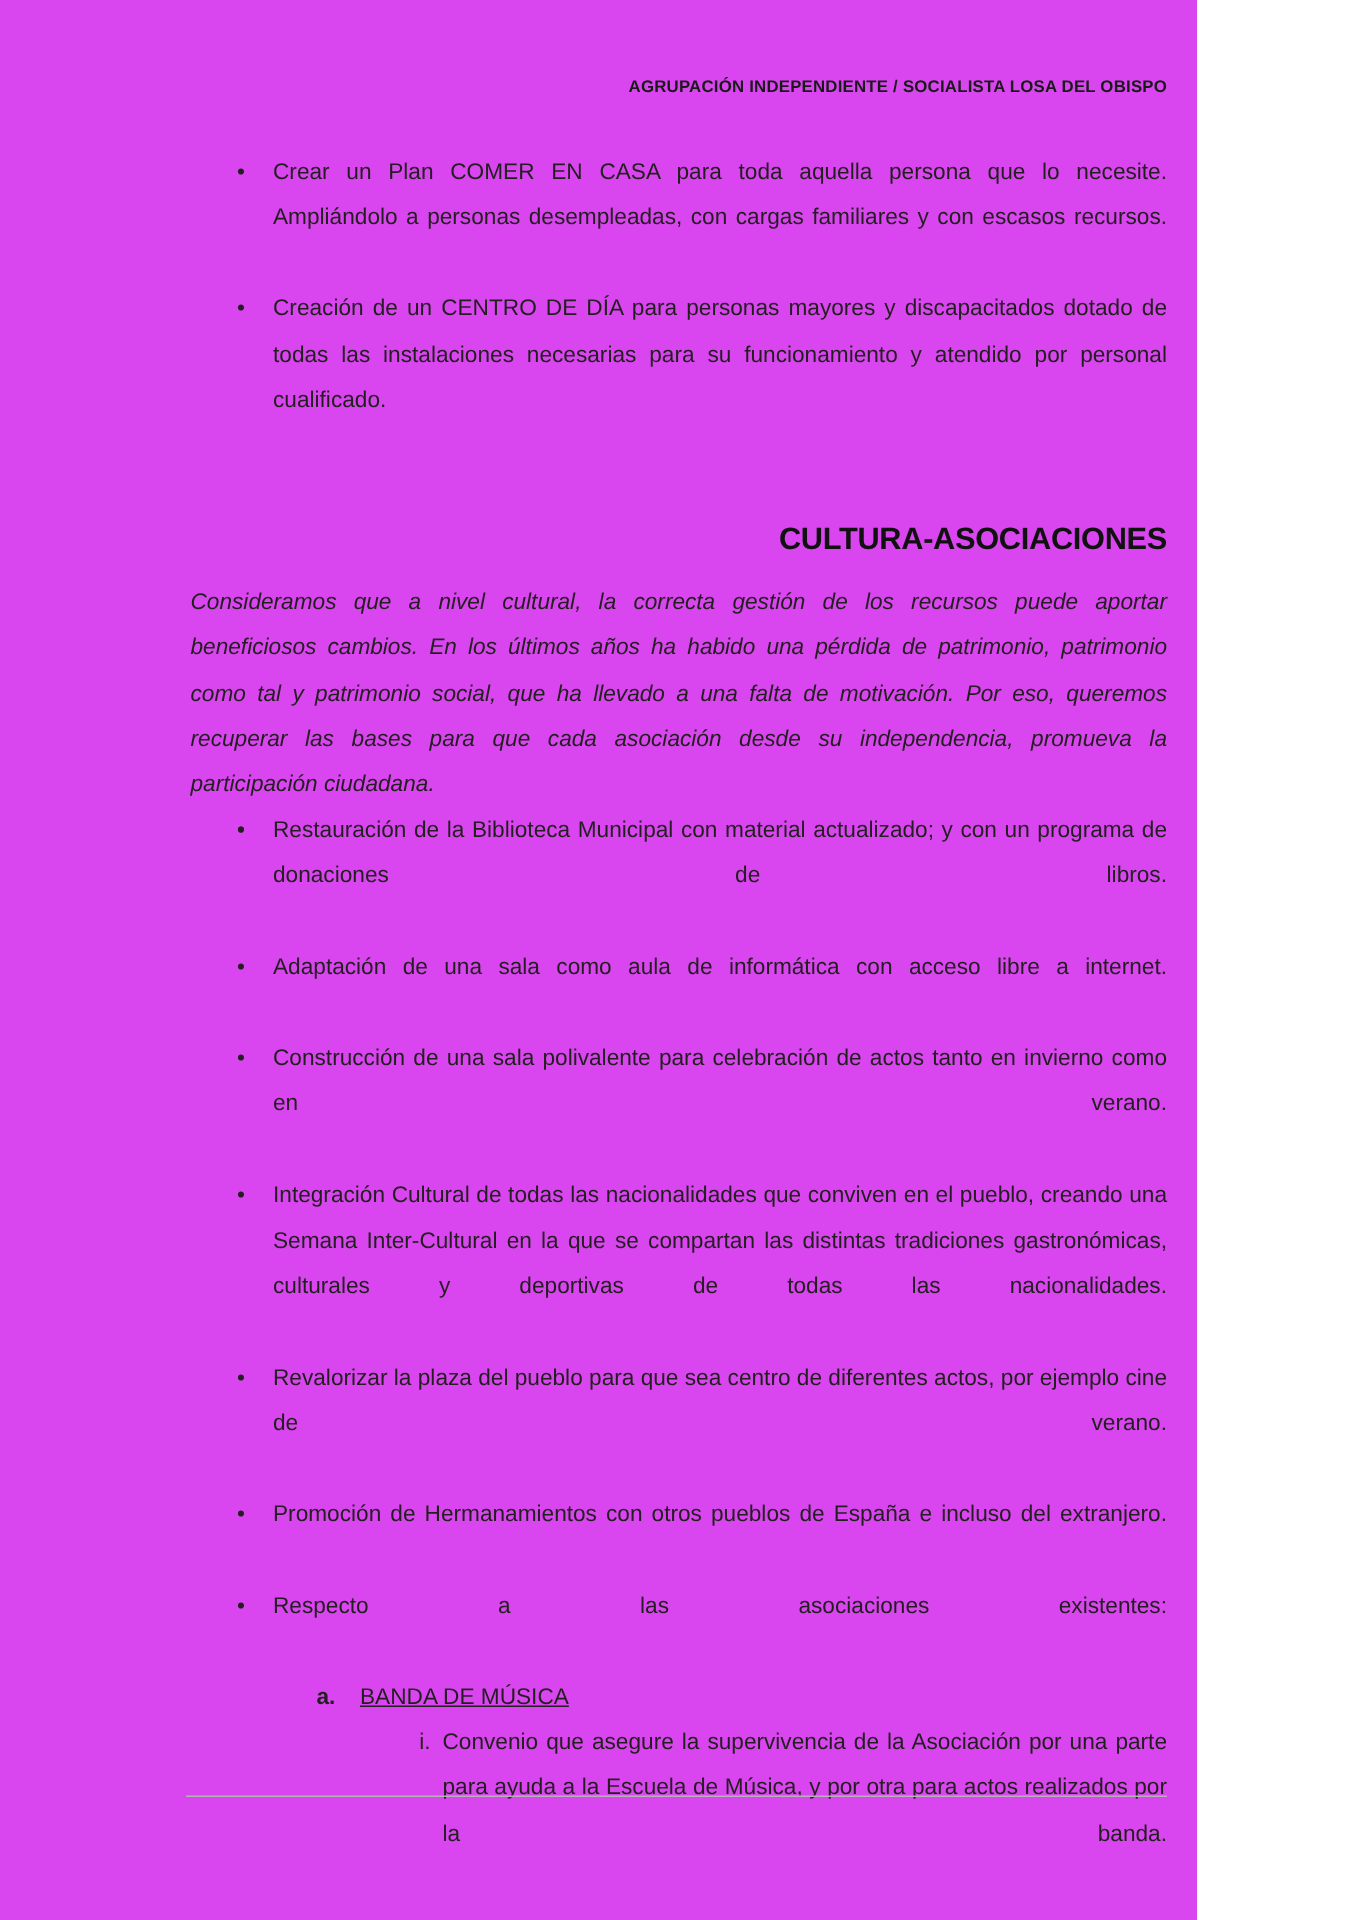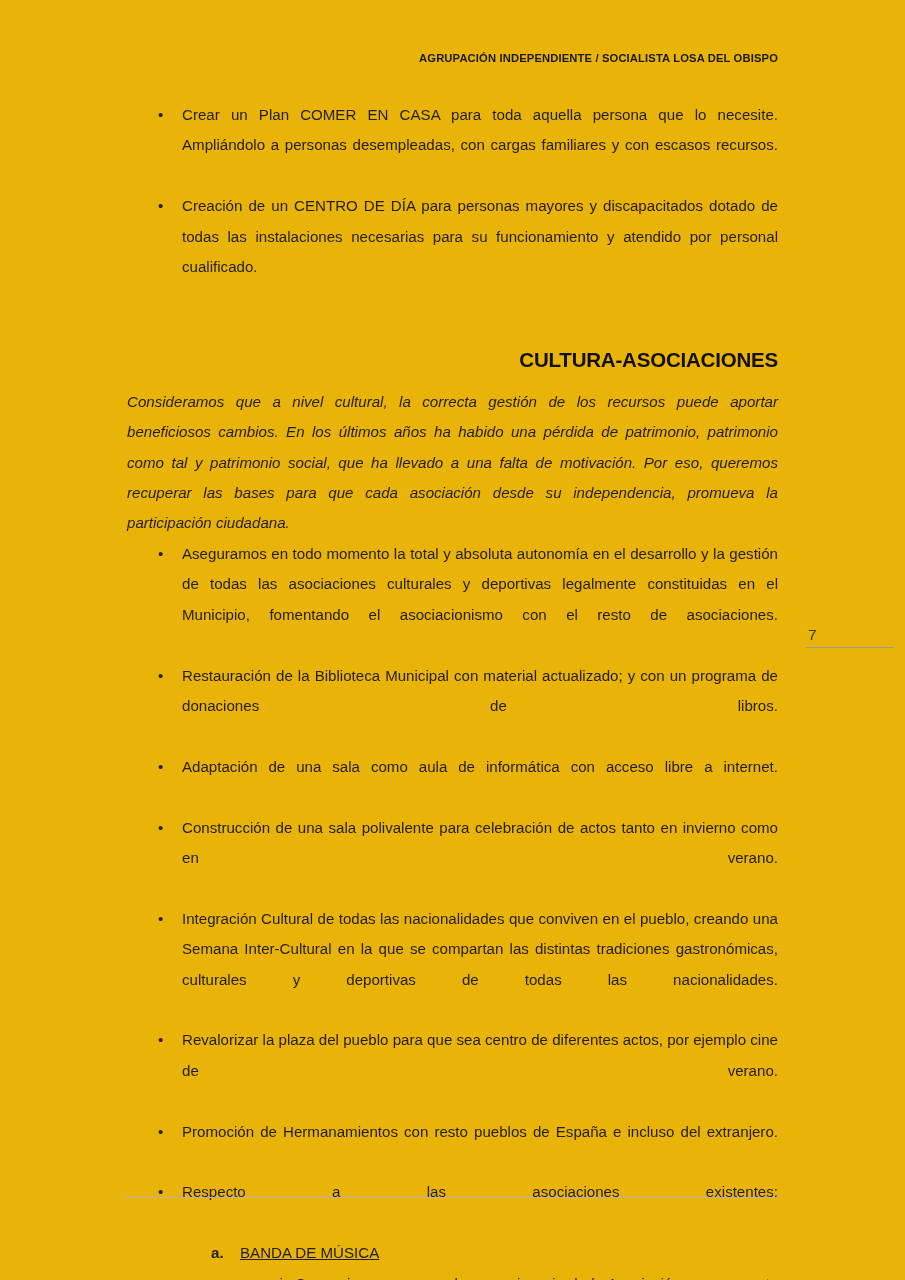--- a/index.html
+++ b/index.html
@@ -6,23 +6,23 @@
     margin: 0;
     padding: 0;
     background: #ffffff;
   }
   body {
     font-family: "Liberation Sans", sans-serif;
     color: #231f20;
   }
   .page {
     position: relative;
-    width: 905px;
+    width: 798px;
     height: 1280px;
-    background: #eab308;
+    background: #d946ef;
     overflow: hidden;
   }
 
   
   .doc-header {
     position: absolute;
     left: 127px;
     top: 52px;
     width: 651px;
     text-align: right;
@@ -202,21 +202,20 @@
       </li>
     </ul>
 
     <h1 class="section-heading">CULTURA-ASOCIACIONES</h1>
 
     <p class="para"><span>Consideramos que a nivel cultural, la correcta gestión de los recursos puede aportar beneficiosos cambios. En los últimos años ha habido una pérdida de patrimonio, patrimonio como tal y patrimonio social, que ha llevado a una falta de motivación. Por eso, queremos recuperar las bases para que cada asociación desde su independencia, promueva la participación ciudadana.</span></p>
 
     <ul class="lvl1">
       <li>
         <span class="marker">•</span>
-        <span class="content">Aseguramos en todo momento la total y absoluta autonomía en el desarrollo y la gestión de todas las asociaciones culturales y deportivas legalmente constituidas en el Municipio, fomentando el asociacionismo con el resto de asociaciones.</span>
       </li>
       <li>
         <span class="marker">•</span>
         <span class="content">Restauración de la Biblioteca Municipal con material actualizado; y con un programa de donaciones de libros.</span>
       </li>
       <li>
         <span class="marker">•</span>
         <span class="content">Adaptación de una sala como aula de informática con acceso libre a internet.</span>
       </li>
       <li>
@@ -226,21 +225,21 @@
       <li>
         <span class="marker">•</span>
         <span class="content">Integración Cultural de todas las nacionalidades que conviven en el pueblo, creando una Semana Inter-Cultural en la que se compartan las distintas tradiciones gastronómicas, culturales y deportivas de todas las nacionalidades.</span>
       </li>
       <li>
         <span class="marker">•</span>
         <span class="content">Revalorizar la plaza del pueblo para que sea centro de diferentes actos, por ejemplo cine de verano.</span>
       </li>
       <li>
         <span class="marker">•</span>
-        <span class="content">Promoción de Hermanamientos con resto pueblos de España e incluso del extranjero.</span>
+        <span class="content">Promoción de Hermanamientos con otros pueblos de España e incluso del extranjero.</span>
       </li>
       <li>
         <span class="marker">•</span>
         <span class="content">Respecto a las asociaciones existentes:</span>
       </li>
     </ul>
 
     <ol class="lvla">
       <li>
         <span class="marker">a.</span>

